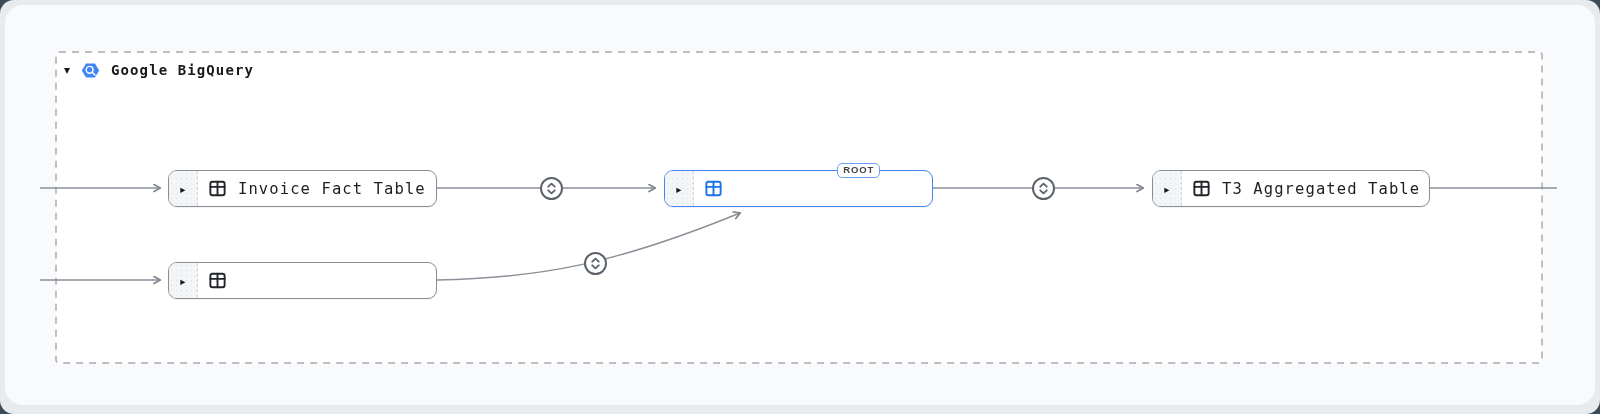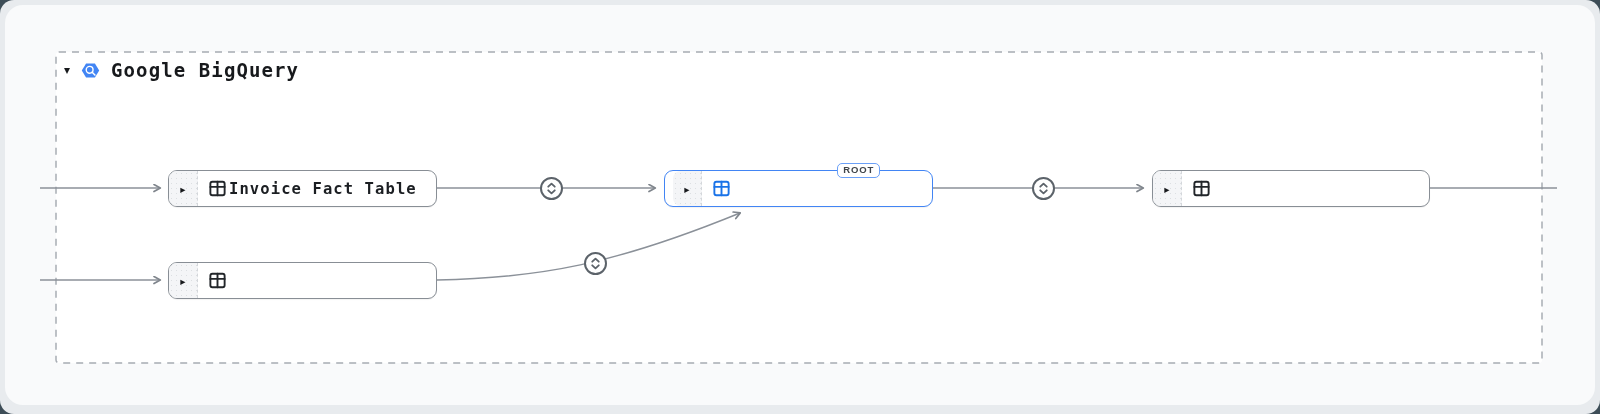--- a/index.html
+++ b/index.html
@@ -25,21 +25,21 @@
 
   .group-header {
     position:absolute; left:64px; top:60px; height:20px;
     display:flex; align-items:center; gap:11px;
   }
   .group-caret {
     font-family:"DejaVu Sans", sans-serif; font-size:12px; color:#17191c;
     line-height:20px; cursor:pointer;
   }
   .group-title {
-    font-size:19px; font-weight:bold; letter-spacing:1.1px; color:#17191c;
+    font-size:14px; font-weight:bold; letter-spacing:1.1px; color:#17191c;
   }
 
   .node {
     position:absolute; height:37px;
     background:#ffffff;
     border:1px solid var(--node-border, #888e95);
     border-radius:9px;
     display:flex; align-items:center;
     box-shadow:0 1px 1px rgba(0,0,0,.05);
     cursor:pointer;
@@ -51,22 +51,22 @@
       #f4f5f7;
     border-right:1px dashed #d4d7db;
     border-radius:8px 0 0 8px;
     display:flex; align-items:center; justify-content:center;
   }
   .node .caret {
     font-family:"DejaVu Sans", sans-serif; font-size:10.5px; color:#17191c;
   }
   .node .table-icon { margin-left:10px; display:flex; color:#22262a; }
   .node .node-label {
-    font-size:15.5px; font-weight:bold; letter-spacing:1.1px;
-    color:#1b1e22; margin:0 14px 0 2px; white-space:nowrap;
+    font-size:15.5px; font-weight:normal; letter-spacing:1.1px;
+    color:#1b1e22; margin:0 14px 0 11px; white-space:nowrap;
   }
   .node.selected { border:1.5px solid var(--accent-blue, #4285f4); }
   .node.selected .table-icon { color: var(--accent-text-blue, #1a73e8); }
   .node.selected .node-label { color: var(--accent-text-blue, #1a73e8); }
 
   .root-badge {
     position:absolute; top:-8px; right:52px; height:15px;
     background:#ffffff;
     border:1.5px solid #6ba0f7;
     border-radius:5px;
@@ -144,21 +144,21 @@
         </div>
         <span class="table-icon">
           <svg width="19" height="19" viewBox="0 0 24 24" fill="none" stroke="currentColor" stroke-width="2.4" stroke-linecap="round" stroke-linejoin="round">
             <rect x="3" y="3.5" width="18" height="17" rx="2.5"></rect>
             <line x1="3" y1="10" x2="21" y2="10"></line>
               <line x1="12" y1="3.5" x2="12" y2="20.5"></line>
           </svg>
         </span>
       </div>
 
-      <div class="node selected" style="left:664px; top:170px; width:269px;padding-left:8px;">
+      <div class="node selected" style="left:664px; top:170px; width:269px;">
         <div class="root-badge">ROOT</div>
         <div class="collapse-cell">
           <span class="caret">▸</span>
         </div>
         <span class="table-icon">
           <svg width="19" height="19" viewBox="0 0 24 24" fill="none" stroke="currentColor" stroke-width="2.4" stroke-linecap="round" stroke-linejoin="round">
             <rect x="3" y="3.5" width="18" height="17" rx="2.5"></rect>
             <line x1="3" y1="10" x2="21" y2="10"></line>
               <line x1="12" y1="3.5" x2="12" y2="20.5"></line>
           </svg>
@@ -169,20 +169,21 @@
         <div class="collapse-cell">
           <span class="caret">▸</span>
         </div>
         <span class="table-icon">
           <svg width="19" height="19" viewBox="0 0 24 24" fill="none" stroke="currentColor" stroke-width="2.4" stroke-linecap="round" stroke-linejoin="round">
             <rect x="3" y="3.5" width="18" height="17" rx="2.5"></rect>
             <line x1="3" y1="10" x2="21" y2="10"></line>
               <line x1="12" y1="3.5" x2="12" y2="20.5"></line>
           </svg>
         </span>
+        <span class="node-label">T3 Aggregated Table</span>
       </div>
 
       <div class="expander" style="left:551px; top:188px;">
         <span style="display:flex;">
           <svg width="13" height="15" viewBox="0 0 14 16" fill="none" stroke="#5c636a" stroke-width="2" stroke-linecap="round" stroke-linejoin="round">
             <polyline points="3.5,6 7,2.8 10.5,6"></polyline>
               <polyline points="3.5,10 7,13.2 10.5,10"></polyline>
           </svg>
         </span>
       </div>

